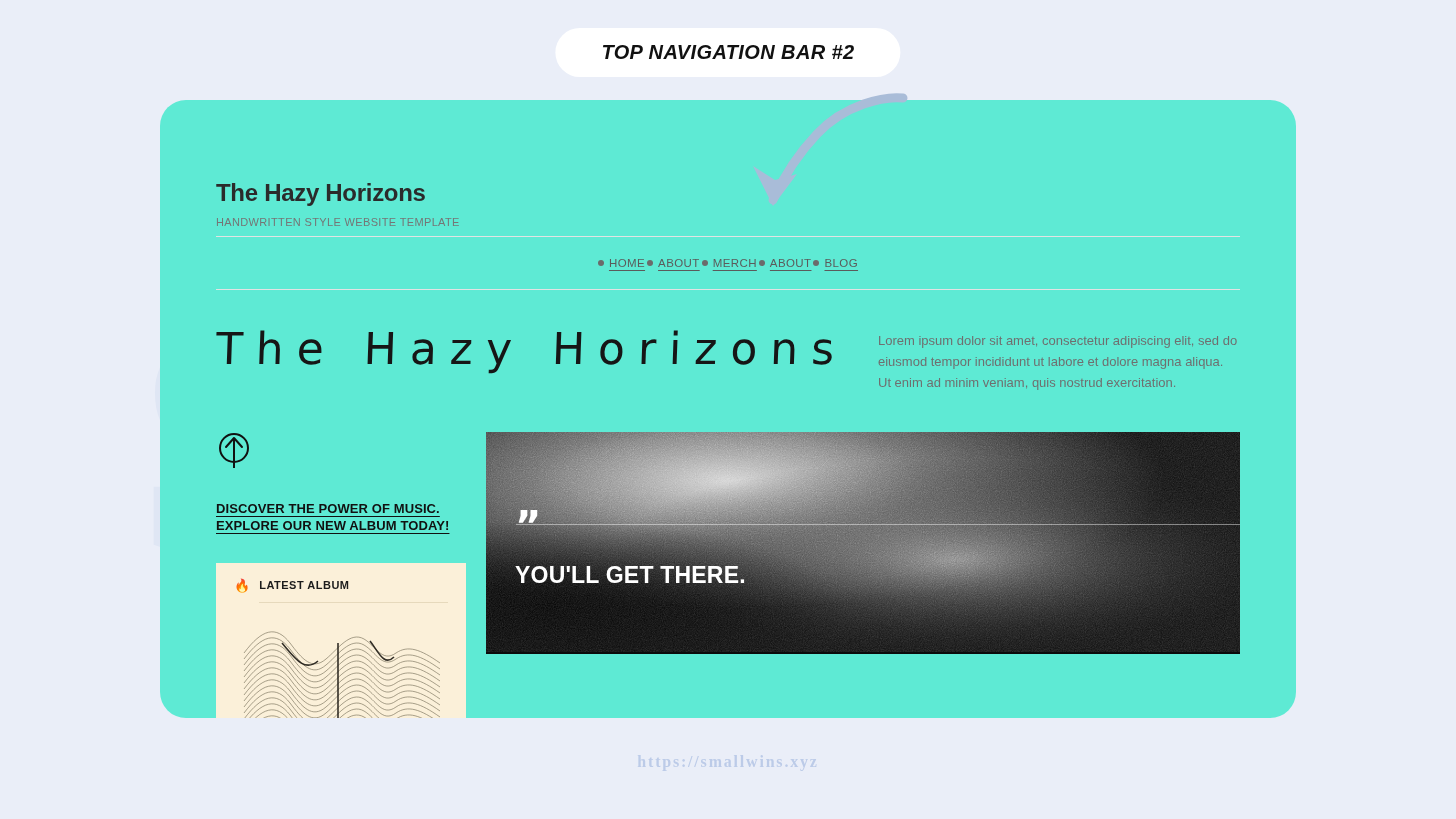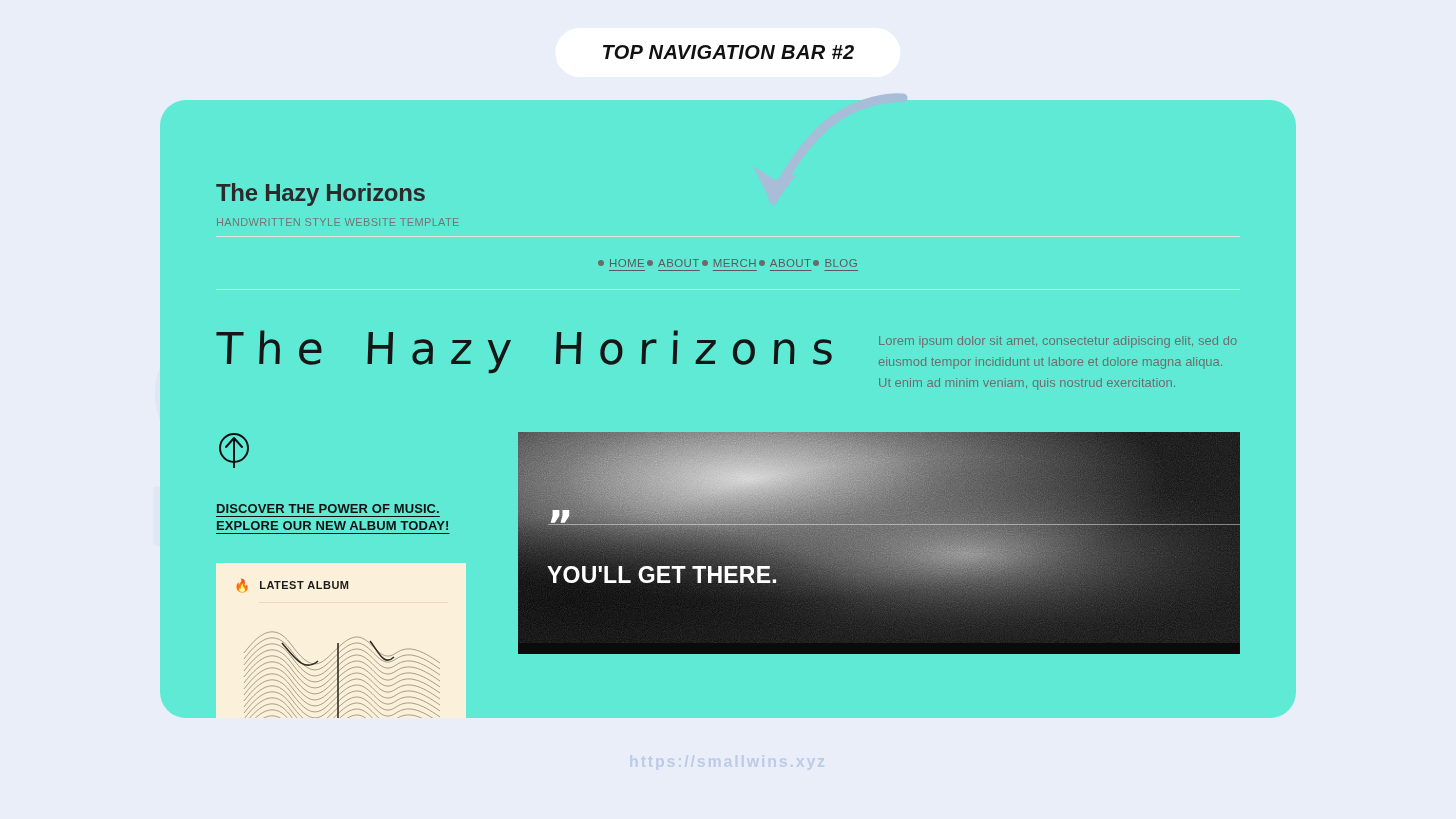--- a/index.html
+++ b/index.html
@@ -172,21 +172,21 @@
     padding-top: 5px;
   }
 
   
   #lower-row {
     position: absolute;
     top: 332px;
     left: 0;
     right: 0;
     display: flex;
-    gap: 52px;
+    gap: 20px;
   }
 
   #left-column { flex: 0 0 250px; }
 
   
   #discover-icon { width: 36px; height: 40px; display: block; }
 
   #discover-cta {
     margin-top: 28px;
     font-size: 13px;
@@ -282,20 +282,21 @@
     position: absolute;
     top: 753px;
     left: 0;
     width: 100%;
     text-align: center;
     font-size: 16px;
     font-weight: 700;
     letter-spacing: 1.8px;
     color: #bccbe8;
     z-index: 30;
+    font-family: Liberation Serif, serif;
   }
 </style>
 </head>
 <body>
 
 <div id="watermark">SWINS</div>
 
 <div id="top-badge">TOP NAVIGATION BAR #2</div>
 
 <svg id="arrow-annotation" viewBox="0 0 175 135" fill="none">

